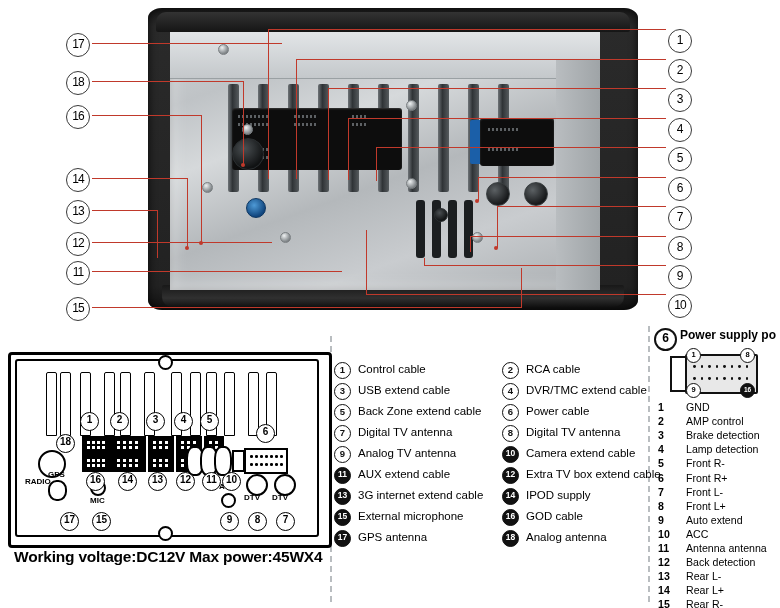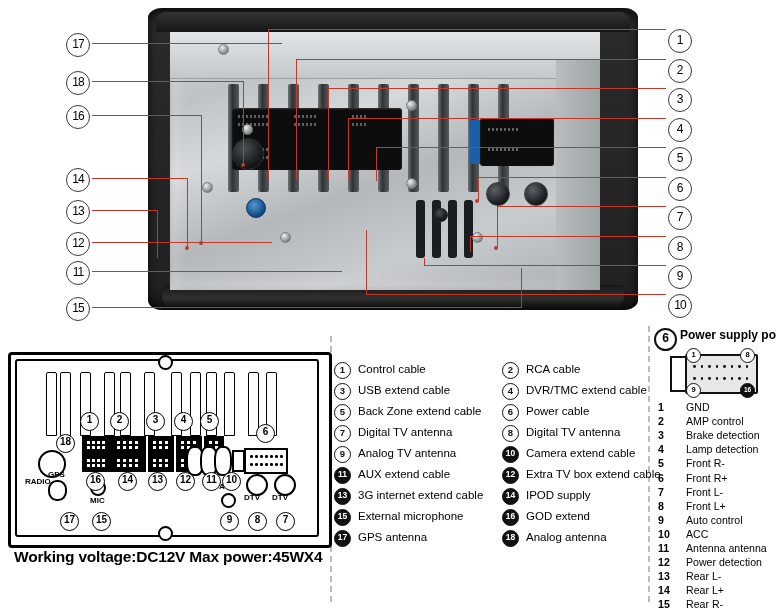--- a/index.html
+++ b/index.html
@@ -544,21 +544,21 @@
       <div class="leg-row" style="top: 105px;">
         <div class="leg-badge filled">12</div>
         <div class="leg-text">Extra TV box extend cable</div>
       </div>
       <div class="leg-row" style="top: 126px;">
         <div class="leg-badge filled">14</div>
         <div class="leg-text">IPOD supply</div>
       </div>
       <div class="leg-row" style="top: 147px;">
         <div class="leg-badge filled">16</div>
-        <div class="leg-text">GOD extend</div>
+        <div class="leg-text">GOD cable</div>
       </div>
       <div class="leg-row" style="top: 168px;">
         <div class="leg-badge filled">18</div>
         <div class="leg-text">Analog antenna</div>
       </div>
     </div>
 </div>
 
 <div id="power-panel">
   <div class="pp-badge">6</div>
@@ -620,33 +620,33 @@
       <div class="pin-row" style="top: 158.6px; left: 0px; width: 128px;">
         <span class="pin-no">7</span>
         <span class="pin-name">Front L-</span>
       </div>
       <div class="pin-row" style="top: 172.7px; left: 0px; width: 128px;">
         <span class="pin-no">8</span>
         <span class="pin-name">Front L+</span>
       </div>
       <div class="pin-row" style="top: 186.8px; left: 0px; width: 128px;">
         <span class="pin-no">9</span>
-        <span class="pin-name">Auto control</span>
+        <span class="pin-name">Auto extend</span>
       </div>
       <div class="pin-row" style="top: 200.9px; left: 0px; width: 128px;">
         <span class="pin-no">10</span>
         <span class="pin-name">ACC</span>
       </div>
       <div class="pin-row" style="top: 215px; left: 0px; width: 128px;">
         <span class="pin-no">11</span>
         <span class="pin-name">Antenna antenna</span>
       </div>
       <div class="pin-row" style="top: 229.1px; left: 0px; width: 128px;">
         <span class="pin-no">12</span>
-        <span class="pin-name">Power detection</span>
+        <span class="pin-name">Back detection</span>
       </div>
       <div class="pin-row" style="top: 243.2px; left: 0px; width: 128px;">
         <span class="pin-no">13</span>
         <span class="pin-name">Rear L-</span>
       </div>
       <div class="pin-row" style="top: 257.3px; left: 0px; width: 128px;">
         <span class="pin-no">14</span>
         <span class="pin-name">Rear L+</span>
       </div>
       <div class="pin-row" style="top: 271.4px; left: 0px; width: 128px;">

